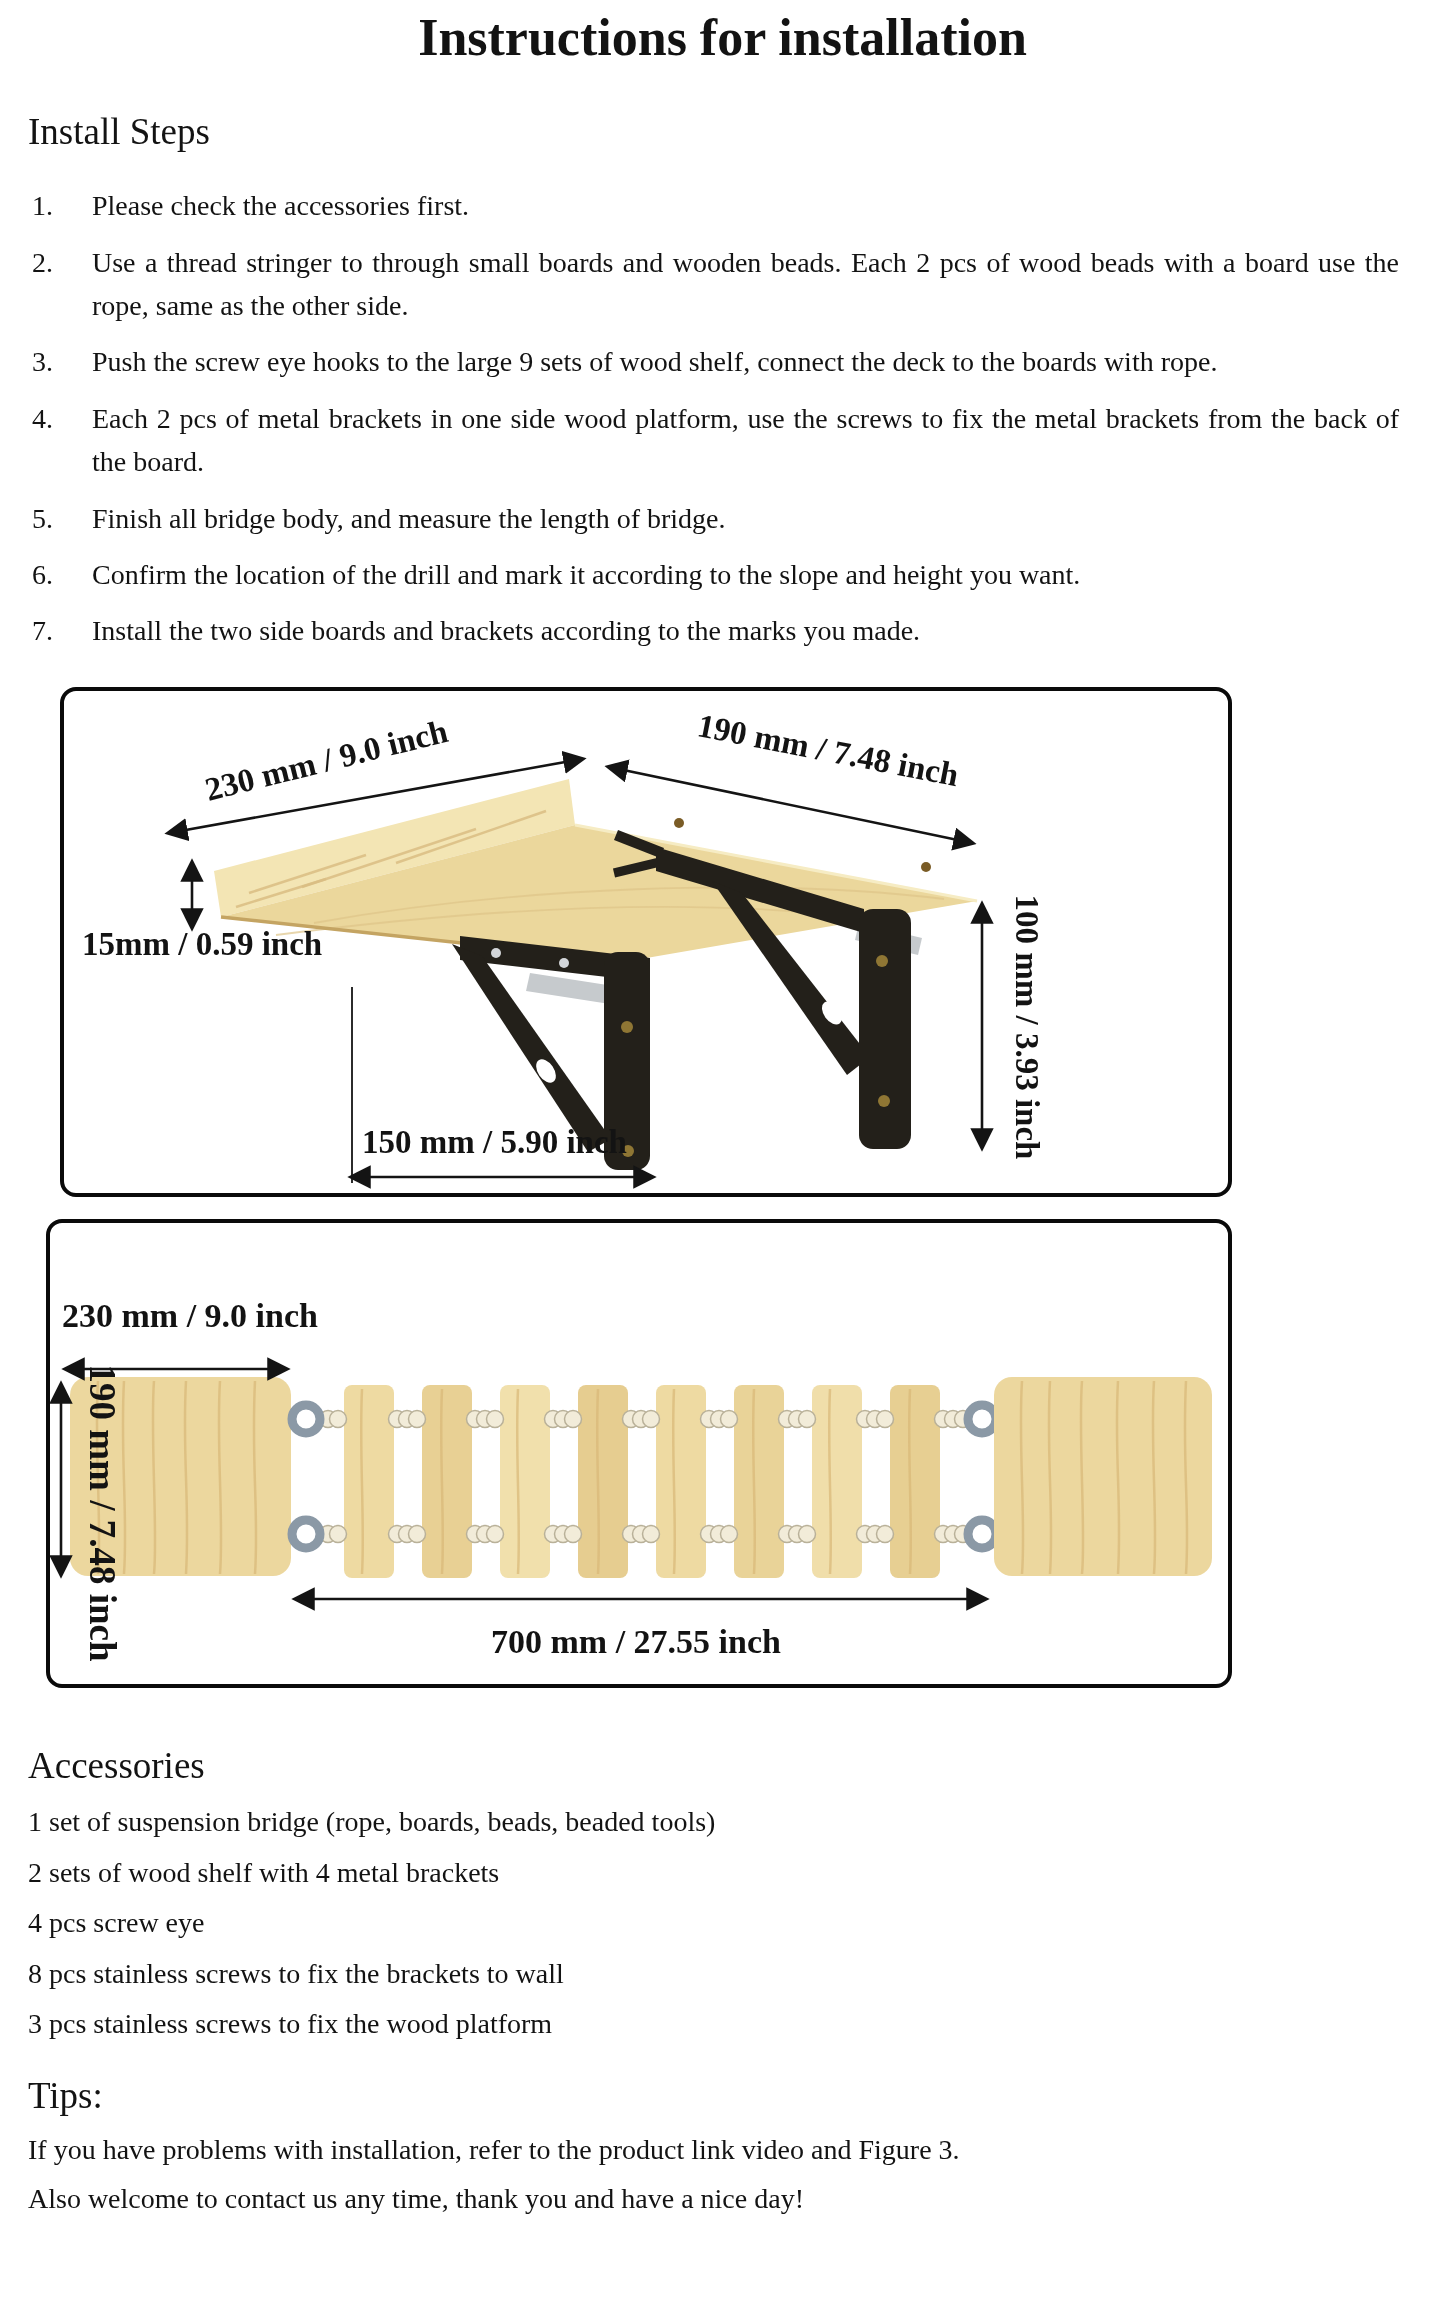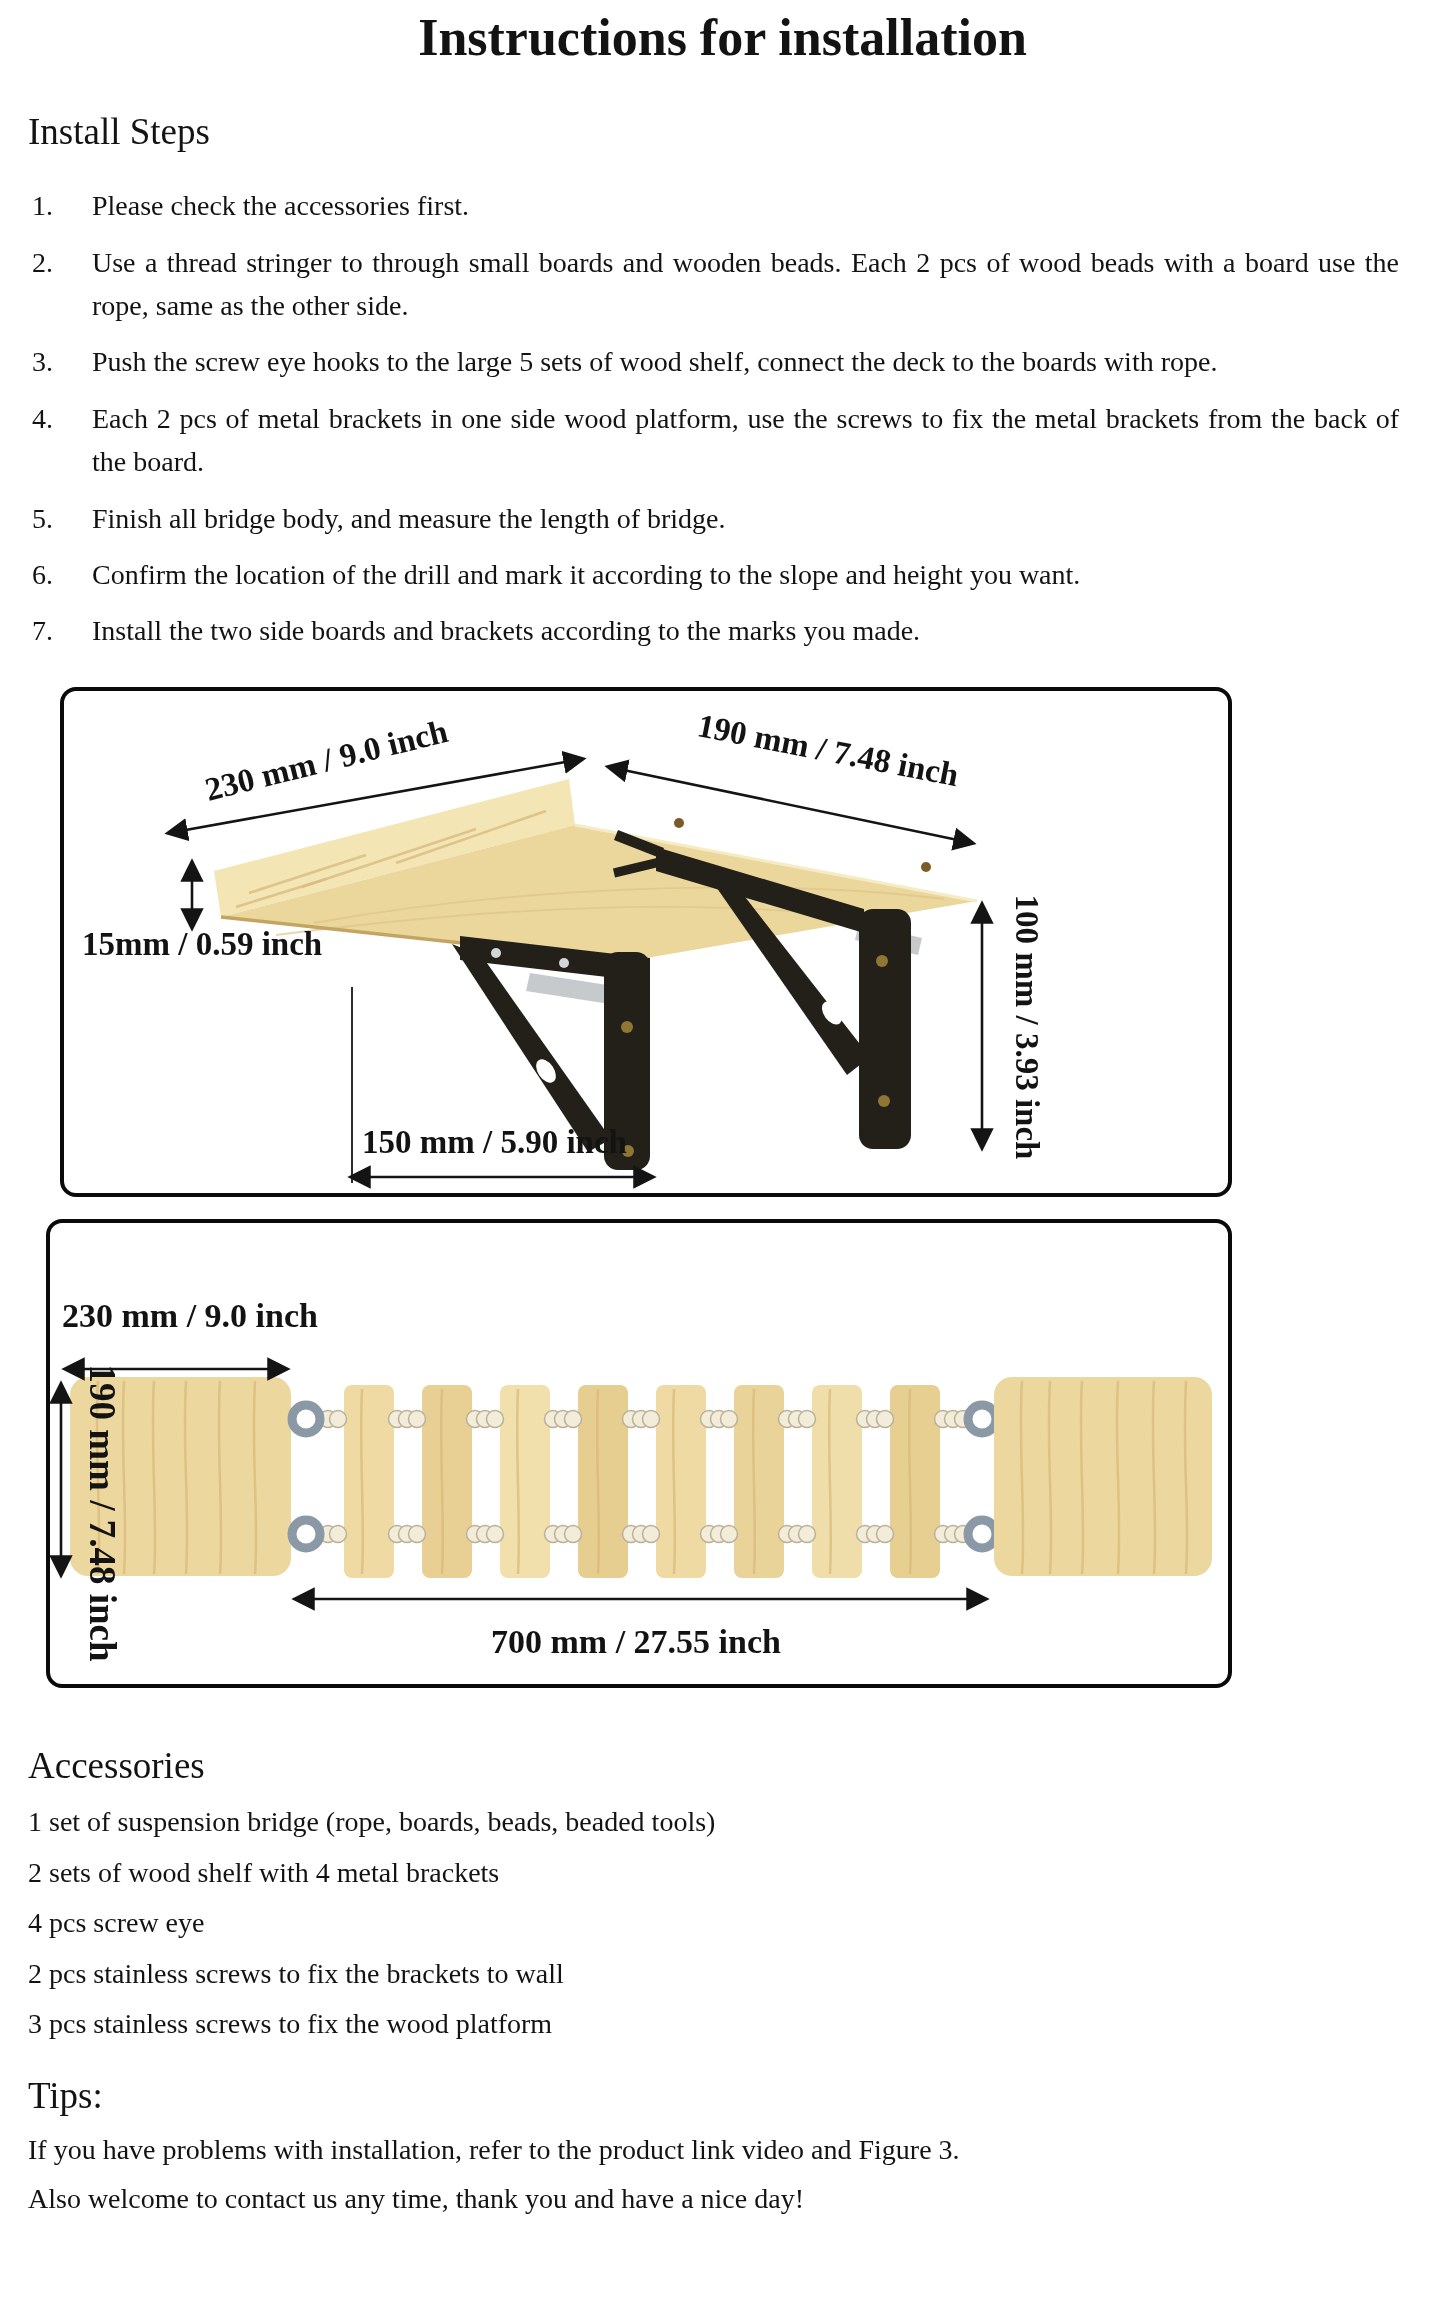--- a/index.html
+++ b/index.html
@@ -34,21 +34,21 @@
 </head>
 <body>
 
 <h1 class="title">Instructions for installation</h1>
 
 <h2 class="sec-head" id="install-heading">Install Steps</h2>
 
 <ol class="steps">
   <li><span>Please check the accessories first.</span></li>
   <li><span>Use a thread stringer to through small boards and wooden beads. Each 2 pcs of wood beads with a board use the rope, same as the other side.</span></li>
-  <li><span>Push the screw eye hooks to the large 5 sets of wood shelf, connect the deck to the boards with rope.</span></li>
+  <li><span>Push the screw eye hooks to the large 9 sets of wood shelf, connect the deck to the boards with rope.</span></li>
   <li><span>Each 2 pcs of metal brackets in one side wood platform, use the screws to fix the metal brackets from the back of the board.</span></li>
   <li><span>Finish all bridge body, and measure the length of bridge.</span></li>
   <li><span>Confirm the location of the drill and mark it according to the slope and height you want.</span></li>
   <li><span>Install the two side boards and brackets according to the marks you made.</span></li>
 </ol>
 
 <div class="frame" id="frame1">
 <svg viewBox="0 0 1164 502" preserveAspectRatio="none">
   <defs>
     <marker id="ah" markerWidth="9" markerHeight="9" viewBox="0 0 10 10" refX="8" refY="5" orient="auto-start-reverse">
@@ -206,18 +206,18 @@
     <line class="dim" x1="246" y1="376" x2="935" y2="376" marker-start="url(#ah2)" marker-end="url(#ah2)"></line>
     <text x="586" y="430" text-anchor="middle" font-size="34">700 mm / 27.55 inch</text>
   </g>
 </svg>
 </div>
 
 <h2 class="sec-head acc-head">Accessories</h2>
 <p class="acc">1 set of suspension bridge (rope, boards, beads, beaded tools)</p>
 <p class="acc">2 sets of wood shelf with 4 metal brackets</p>
 <p class="acc">4 pcs screw eye</p>
-<p class="acc">2 pcs stainless screws to fix the brackets to wall</p>
+<p class="acc">8 pcs stainless screws to fix the brackets to wall</p>
 <p class="acc">3 pcs stainless screws to fix the wood platform</p>
 
 <h2 class="sec-head tips-head">Tips:</h2>
 <p class="tip">If you have problems with installation, refer to the product link video and Figure 3.</p>
 <p class="tip">Also welcome to contact us any time, thank you and have a nice day!</p>
 
 </body></html>

